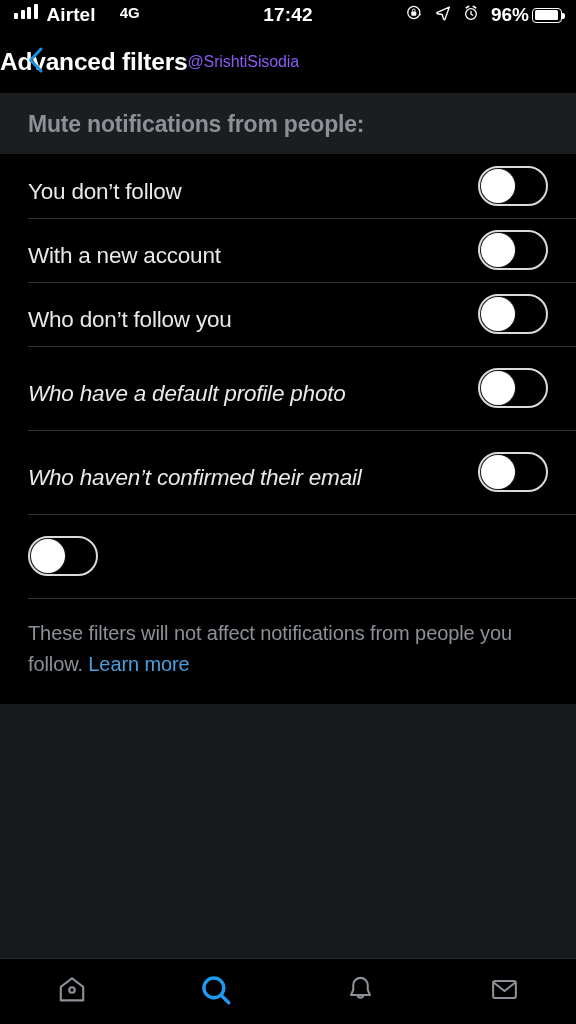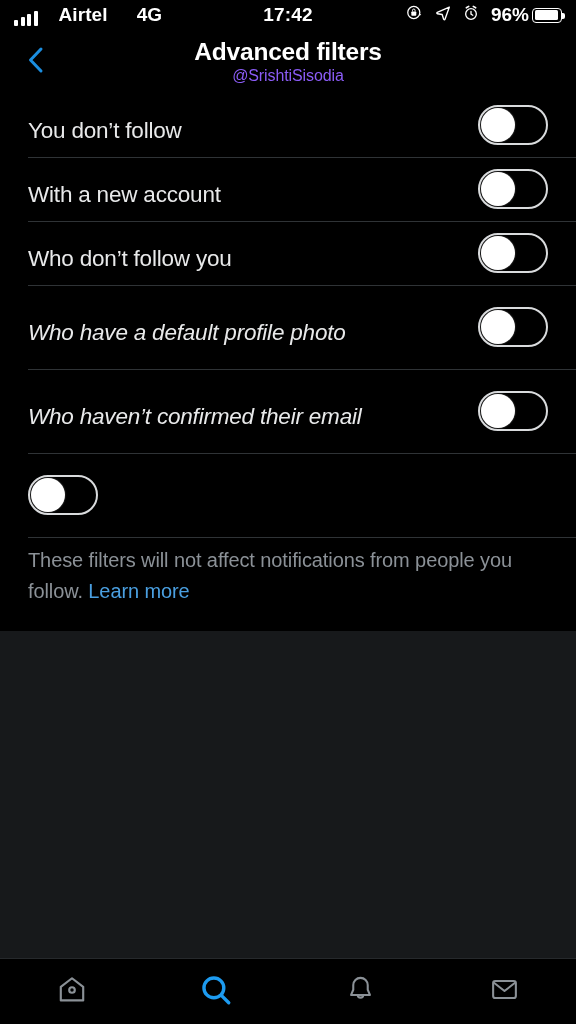--- a/index.html
+++ b/index.html
@@ -23,31 +23,31 @@
     height:30px;
     background:#000;
     display:flex;
     align-items:center;
     padding:0 14px;
     color:#fff;
     font-size:19px;
     font-weight:bold;
     flex:0 0 auto;
   }
-  .sb-left { display:flex; align-items:flex-end; gap:21px; flex:1 1 0; }
+  .sb-left { display:flex; align-items:flex-start; gap:9px; flex:1 1 0; }
   .sb-center { flex:0 0 auto; display:flex; justify-content:center; }
   .sb-right { display:flex; align-items:flex-end; gap:12px; flex:1 1 0; justify-content:flex-end; }
   .signal-bars { display:flex; align-items:flex-end; gap:2.5px; height:15px; }
   .signal-bars i { display:block; width:4px; background:#fff; border-radius:1px; }
   .signal-bars i:nth-child(1){ height:6px; }
   .signal-bars i:nth-child(2){ height:9px; }
   .signal-bars i:nth-child(3){ height:12px; }
   .signal-bars i:nth-child(4){ height:15px; }
   .carrier { font-size:19px; letter-spacing:.1px; }
-  .net { font-size:19px; margin-left:8px; }
+  .net { font-size:15px; margin-left:15px; }
   .clock { font-size:19px; letter-spacing:.2px; }
   .battery-wrap { display:flex; align-items:center; gap:3px; }
   .battery-pct { font-size:19px; }
   .battery {
     width:30px; height:15px;
     border:1.6px solid #fff; border-radius:4px;
     position:relative; padding:1.6px;
   }
   .battery::after {
     content:""; position:absolute; right:-4px; top:4px;
@@ -62,21 +62,21 @@
     position:relative; flex:0 0 auto;
     display:flex; align-items:center;
   }
   .back-btn {
     position:absolute; left:14px; top:0; bottom:0;
     width:44px; display:flex; align-items:center; justify-content:center;
     cursor:pointer;
   }
   .nav-titles {
     width:100%; text-align:center;
-    display:flex; flex-direction:column; align-items:center;
+    display:flex; align-items:center;
     gap:0px;
   }
   .nav-title {
     color:#fff; font-size:24.5px; font-weight:bold; letter-spacing:-.2px;
     line-height:28px;
   }
   .nav-sub {
     color:#8b5cf6; font-size:16px; line-height:19px; letter-spacing:-.1px;
   }
 
@@ -123,21 +123,21 @@
   .toggle .knob {
     position:absolute; top:1px; left:1px;
     width:34px; height:34px;
     background:#fff; border-radius:50%;
     box-shadow:0 0 2px rgba(255,255,255,.35);
   }
 
   
   .footer-note {
     background:#000;
-    padding:8px 28px 24px 28px;
+    padding:20px 28px 24px 28px;
     position:relative;
     flex:0 0 auto;
   }
   .footer-text {
     color:#8b9197; font-size:20px; line-height:31px; letter-spacing:-.1px;
   }
   .learn-more { color:#4a9fe0; cursor:pointer; }
 
   
   .filler { flex:1 1 auto; background:#17191b; }
@@ -210,20 +210,23 @@
           <path d="M17 4L6.5 15 17 26" fill="none" stroke="#1b8ee0" stroke-width="3" stroke-linecap="round" stroke-linejoin="round"></path>
         </svg>
       </span>
     </div>
     <div class="nav-titles">
       <div class="nav-title">Advanced filters</div>
       <div class="nav-sub">@SrishtiSisodia</div>
     </div>
   </div>
 
+  <div class="section-header">
+    <div class="section-header-text">Mute notifications from people:</div>
+  </div>
 
   <div class="list" id="filter-list">
       <div class="row">
         <div class="row-label">You don’t follow</div>
         <div class="toggle">
           <span class="knob"></span>
         </div>
       </div>
       <div class="row">
         <div class="row-label">With a new account</div>

